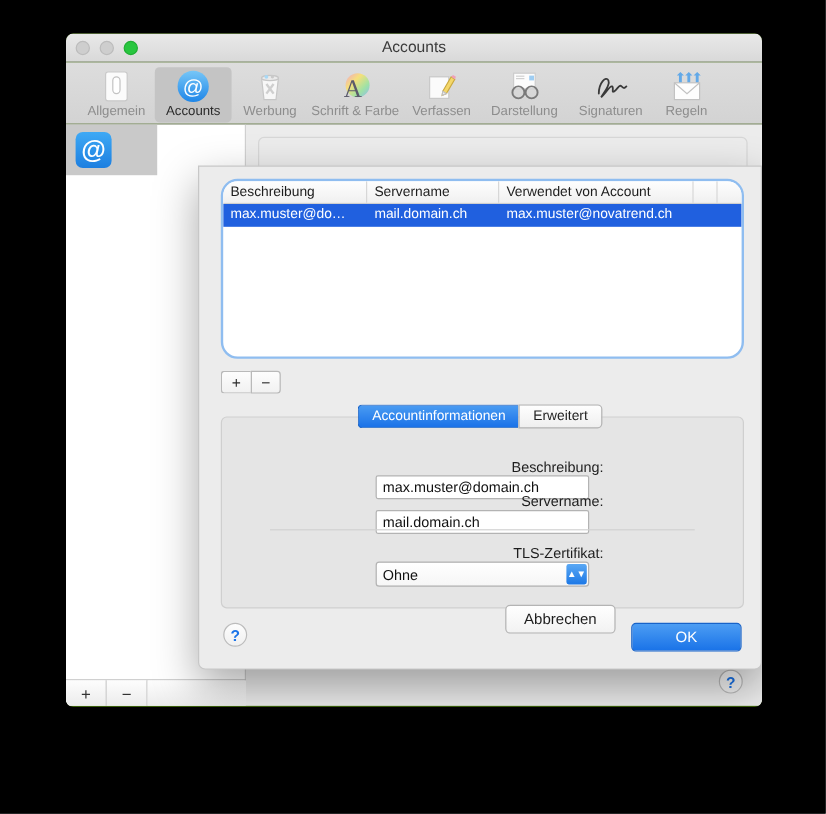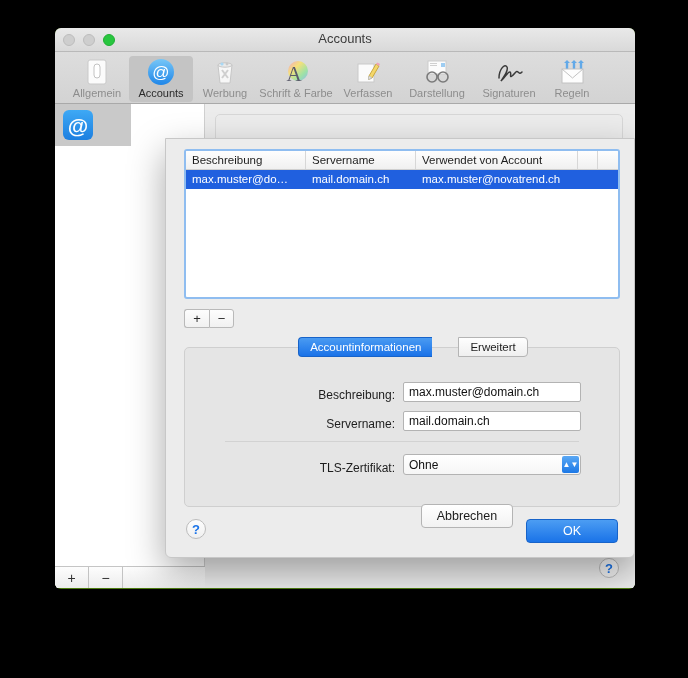--- a/index.html
+++ b/index.html
@@ -177,21 +177,21 @@
     z-index: 20;
   }
 
   
   #account-table {
     position: absolute;
     left: 18px; top: 10px;
     width: 436px; height: 150px;
     background: #fff;
     border: 2px solid #8fbdf0;
-    border-radius: 3px;
+    border-radius: 14px;
     overflow: hidden;
   }
   #table-header {
     display: flex;
     height: 19px;
     background: linear-gradient(to bottom, #fefefe, #f0f0f0);
     border-bottom: 1px solid #cfcfcf;
     font-size: 11.5px;
     color: #1d1d1d;
   }
@@ -242,43 +242,42 @@
     z-index: 3;
   }
   .tabseg {
     height: 20px;
     padding: 0 11px;
     font-size: 11.5px;
     display: flex; align-items: center;
     border: 1px solid #b4b4b4;
     background: linear-gradient(to bottom, #fefefe, #efefef);
     color: #1d1d1d;
-    margin-left: 26px;
   }
   .tabseg:first-child { border-radius: 4px 0 0 4px; border-right: none; }
   .tabseg:last-child  { border-radius: 0 4px 4px 0; }
   .tabseg.active {
     background: linear-gradient(to bottom, #4a9bf2, #1a72e8);
     color: #fff;
     border-color: #1763c9;
   }
 
   
   #tab-panel {
     position: absolute;
     left: 18px; top: 208px;
     width: 436px; height: 160px;
     background: #e5e5e5;
     border: 1px solid #cfcfcf;
     border-radius: 5px;
   }
   .field-row {
     position: absolute;
-    display: flex; align-items: flex-end;
-    left: 0; width: 100%;
+    display: flex; align-items: center;
+    left: 0; width: 100%; flex-direction: column;
   }
   .field-label {
     width: 218px;
     text-align: right;
     padding-right: 8px;
     font-size: 12px;
     color: #1d1d1d;
   }
   .field-input {
     width: 178px; height: 20px;

